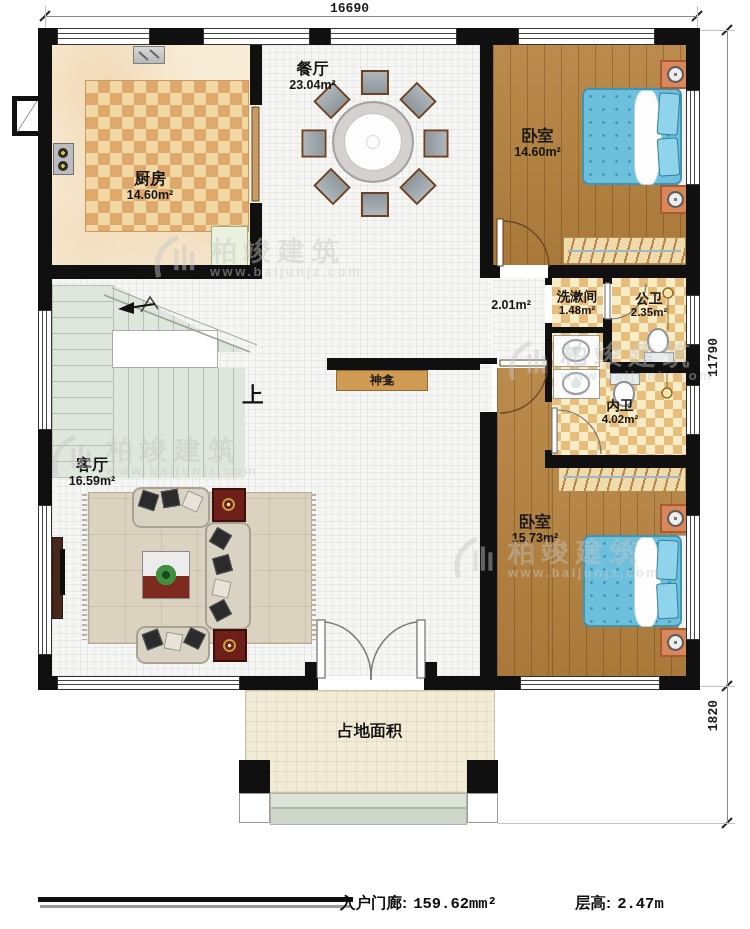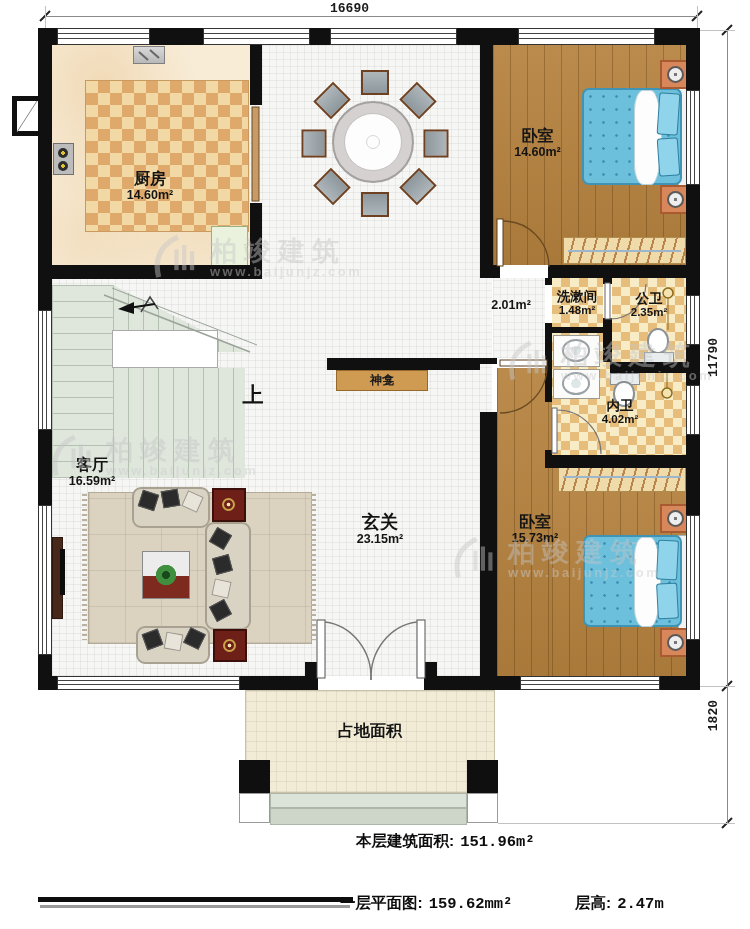--- a/index.html
+++ b/index.html
@@ -300,43 +300,43 @@
   <div class="extline" style="left:700px;top:686px;width:35px;height:1px;"></div>
   <div class="extline" style="left:498px;top:823px;width:237px;height:1px;"></div>
   <div class="dimlbl" style="left:330px;top:1px;">16690</div>
   <div class="dimlbl vert" style="left:706px;top:338px;">11790</div>
   <div class="dimlbl vert" style="left:706px;top:700px;">1820</div>
 
   <div class="rlabel" style="left:100px;top:170px;width:100px;">
     <div class="rname">厨房</div>
     <div class="rarea">14.60m²</div>
   </div>
+  <div class="rlabel" style="left:265px;top:60px;width:95px;">
+    <div class="rname">餐厅</div>
+    <div class="rarea">23.04m²</div>
+  </div>
   <div class="rlabel" style="left:495px;top:127px;width:85px;">
     <div class="rname">卧室</div>
     <div class="rarea">14.60m²</div>
   </div>
   <div class="rlabel" style="left:548px;top:289px;width:58px;">
     <div class="rname sm">洗漱间</div>
     <div class="rarea sm">1.48m²</div>
   </div>
   <div class="rlabel" style="left:620px;top:291px;width:58px;">
     <div class="rname sm">公卫</div>
     <div class="rarea sm">2.35m²</div>
   </div>
   <div class="rlabel" style="left:585px;top:398px;width:70px;">
     <div class="rname sm">内卫</div>
     <div class="rarea sm">4.02m²</div>
   </div>
   <div class="rlabel" style="left:52px;top:456px;width:80px;">
     <div class="rname">客厅</div>
     <div class="rarea">16.59m²</div>
-  </div>
-  <div class="rlabel" style="left:330px;top:512px;width:100px;">
-    <div class="rname" style="font-size:18px;">玄关</div>
-    <div class="rarea">23.15m²</div>
   </div>
   <div class="rlabel" style="left:495px;top:513px;width:80px;">
     <div class="rname">卧室</div>
     <div class="rarea">15.73m²</div>
   </div>
   <div class="rlabel" style="left:482px;top:298px;width:58px;">
     <div class="rarea">2.01m²</div>
   </div>
   <div class="rlabel" style="left:238px;top:383px;width:30px;">
     <div style="font-size:21px;font-weight:bold;">上</div>
@@ -390,23 +390,20 @@
     </svg>
     <div class="txt">
         <span class="brand">柏竣建筑</span>
         <span class="url">www.baijunjz.com</span>
       </div>
   </div>
 
   <div class="abs" style="left:38px;top:897px;width:315px;height:5px;background:#0d0d0d;"></div>
   <div class="abs" style="left:40px;top:905px;width:310px;height:3px;background:#9a9a9a;"></div>
 
-  <div class="stat" style="left:356px;top:831px;">
-    <span>本层建筑面积:</span><span class="v">151.96m²</span>
-  </div>
   <div class="stat" style="left:340px;top:893px;">
-    <span>一层平面图:</span><span class="v">159.62mm²</span>
+    <span>入户门廊:</span><span class="v">159.62mm²</span>
   </div>
   <div class="stat" style="left:575px;top:893px;">
     <span>层高:</span><span class="v">2.47m</span>
   </div>
 
 </div>
 
 </body></html>

